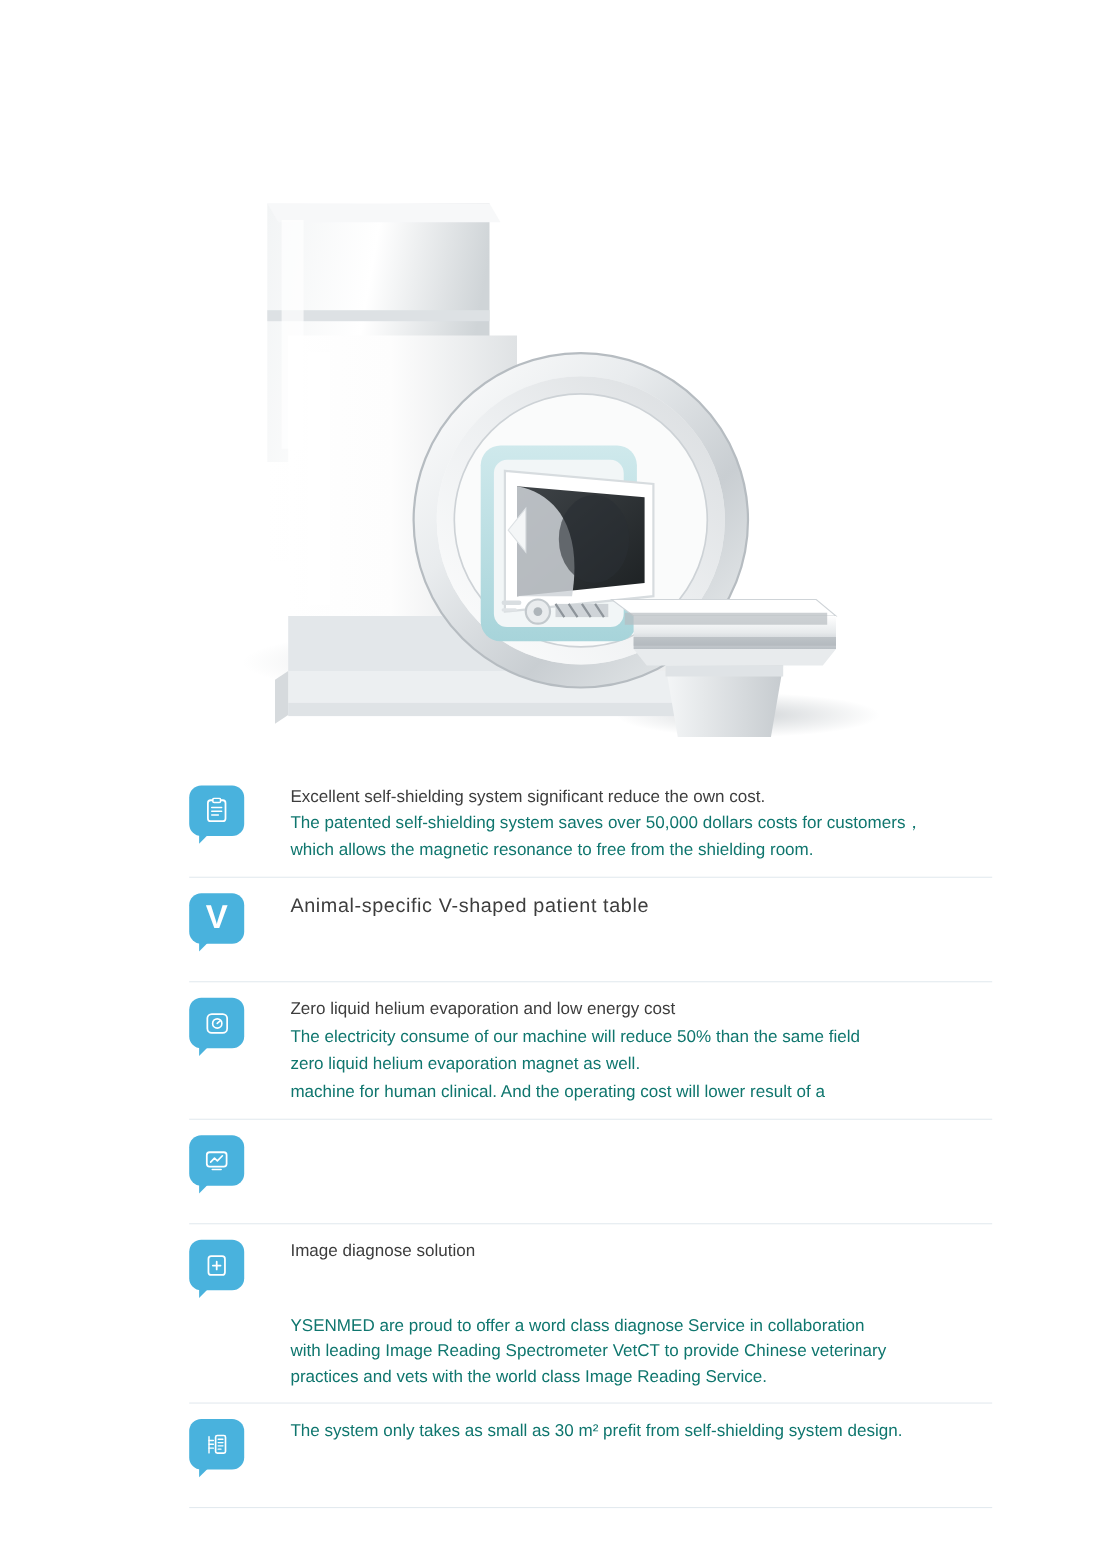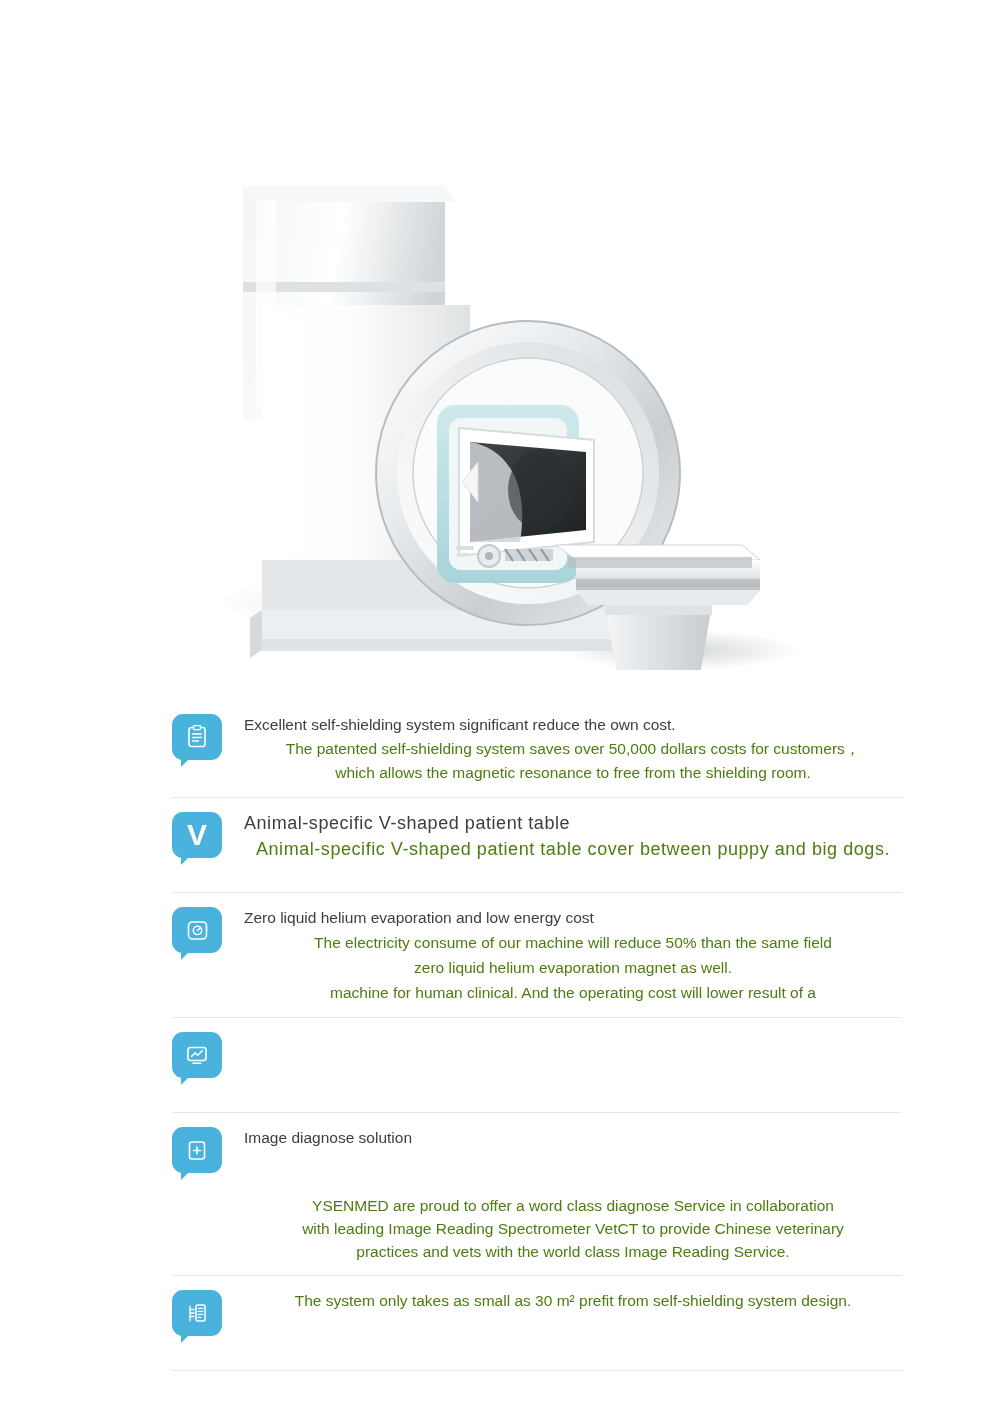--- a/index.html
+++ b/index.html
@@ -32,20 +32,21 @@
     left: 172px;
     top: 700px;
     width: 730px;
   }
   .feature-row {
     display: flex;
     align-items: flex-start;
     border-bottom: 1px solid #e3eaef;
     padding: 10px 0 12px 0;
     min-height: 72px;
+    gap: 20px;
   }
   .feature-row:last-child { border-bottom: 1px solid #e3eaef; }
 
   .bubble {
     position: relative;
     flex: 0 0 auto;
     width: 50px;
     height: 46px;
     margin-right: 22px;
     margin-top: 4px;
@@ -86,22 +87,21 @@
     padding-top: 2px;
   }
   .feature-title {
     font-size: 15.5px;
     line-height: 25px;
     color: #3d3d3d;
   }
   .feature-body {
     font-size: 15.5px;
     line-height: 25px;
-    color: #4d7c0f;
-    text-align: center;
+    color: #0f766e;
   }
   .feature-body .line { display: block; }
 
   
   .row-vtable .feature-title,
   .row-vtable .feature-body {
     font-size: 18px;
     letter-spacing: 0.55px;
     line-height: 26px;
   }
@@ -238,23 +238,20 @@
   <div class="feature-row row-vtable">
     <div class="bubble">
       <div class="bg"></div>
         <div class="tail"></div>
       <div class="glyph">
           <span class="letter">V</span>
         </div>
     </div>
     <div class="feature-text">
       <div class="feature-title">Animal-specific V-shaped patient table</div>
-      <div class="feature-body">
-        <span class="line">Animal-specific V-shaped patient table cover between puppy and big dogs.</span>
-      </div>
     </div>
   </div>
 
   <div class="feature-row row-helium">
     <div class="bubble">
       <div class="bg"></div>
         <div class="tail"></div>
       <div class="glyph">
         <svg width="23" height="23" viewBox="0 0 23 23">
           <rect x="2.5" y="3" width="18" height="17" rx="4" fill="none" stroke="#fff" stroke-width="1.6"></rect>

